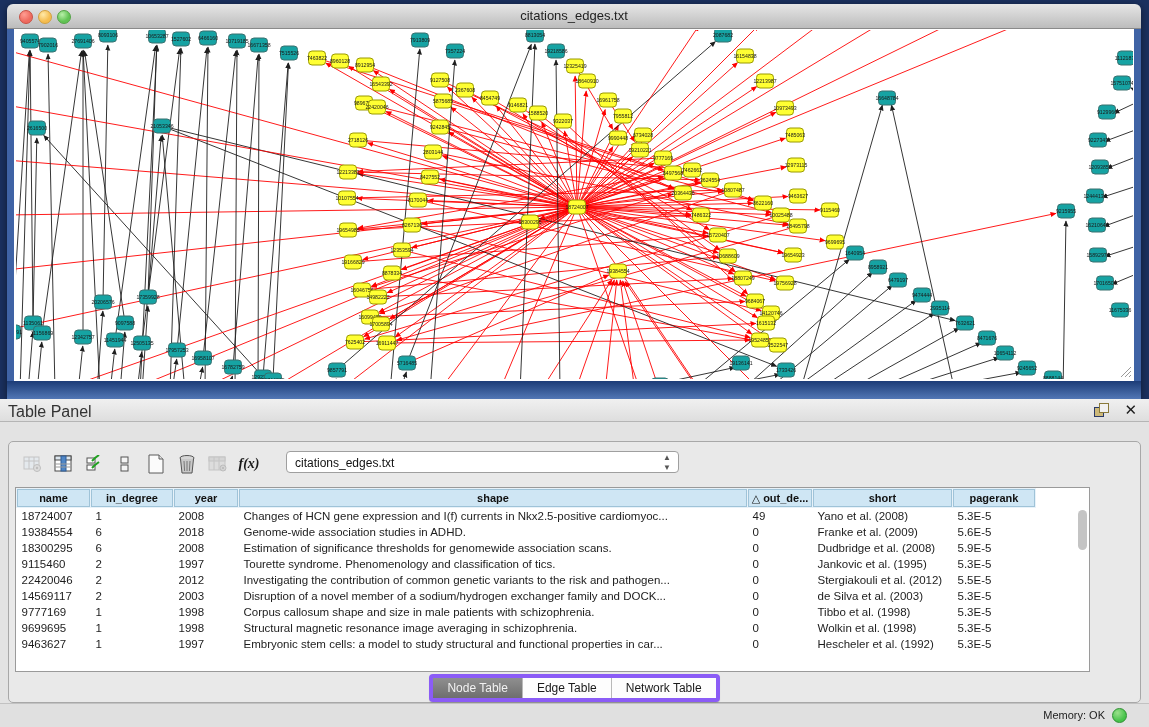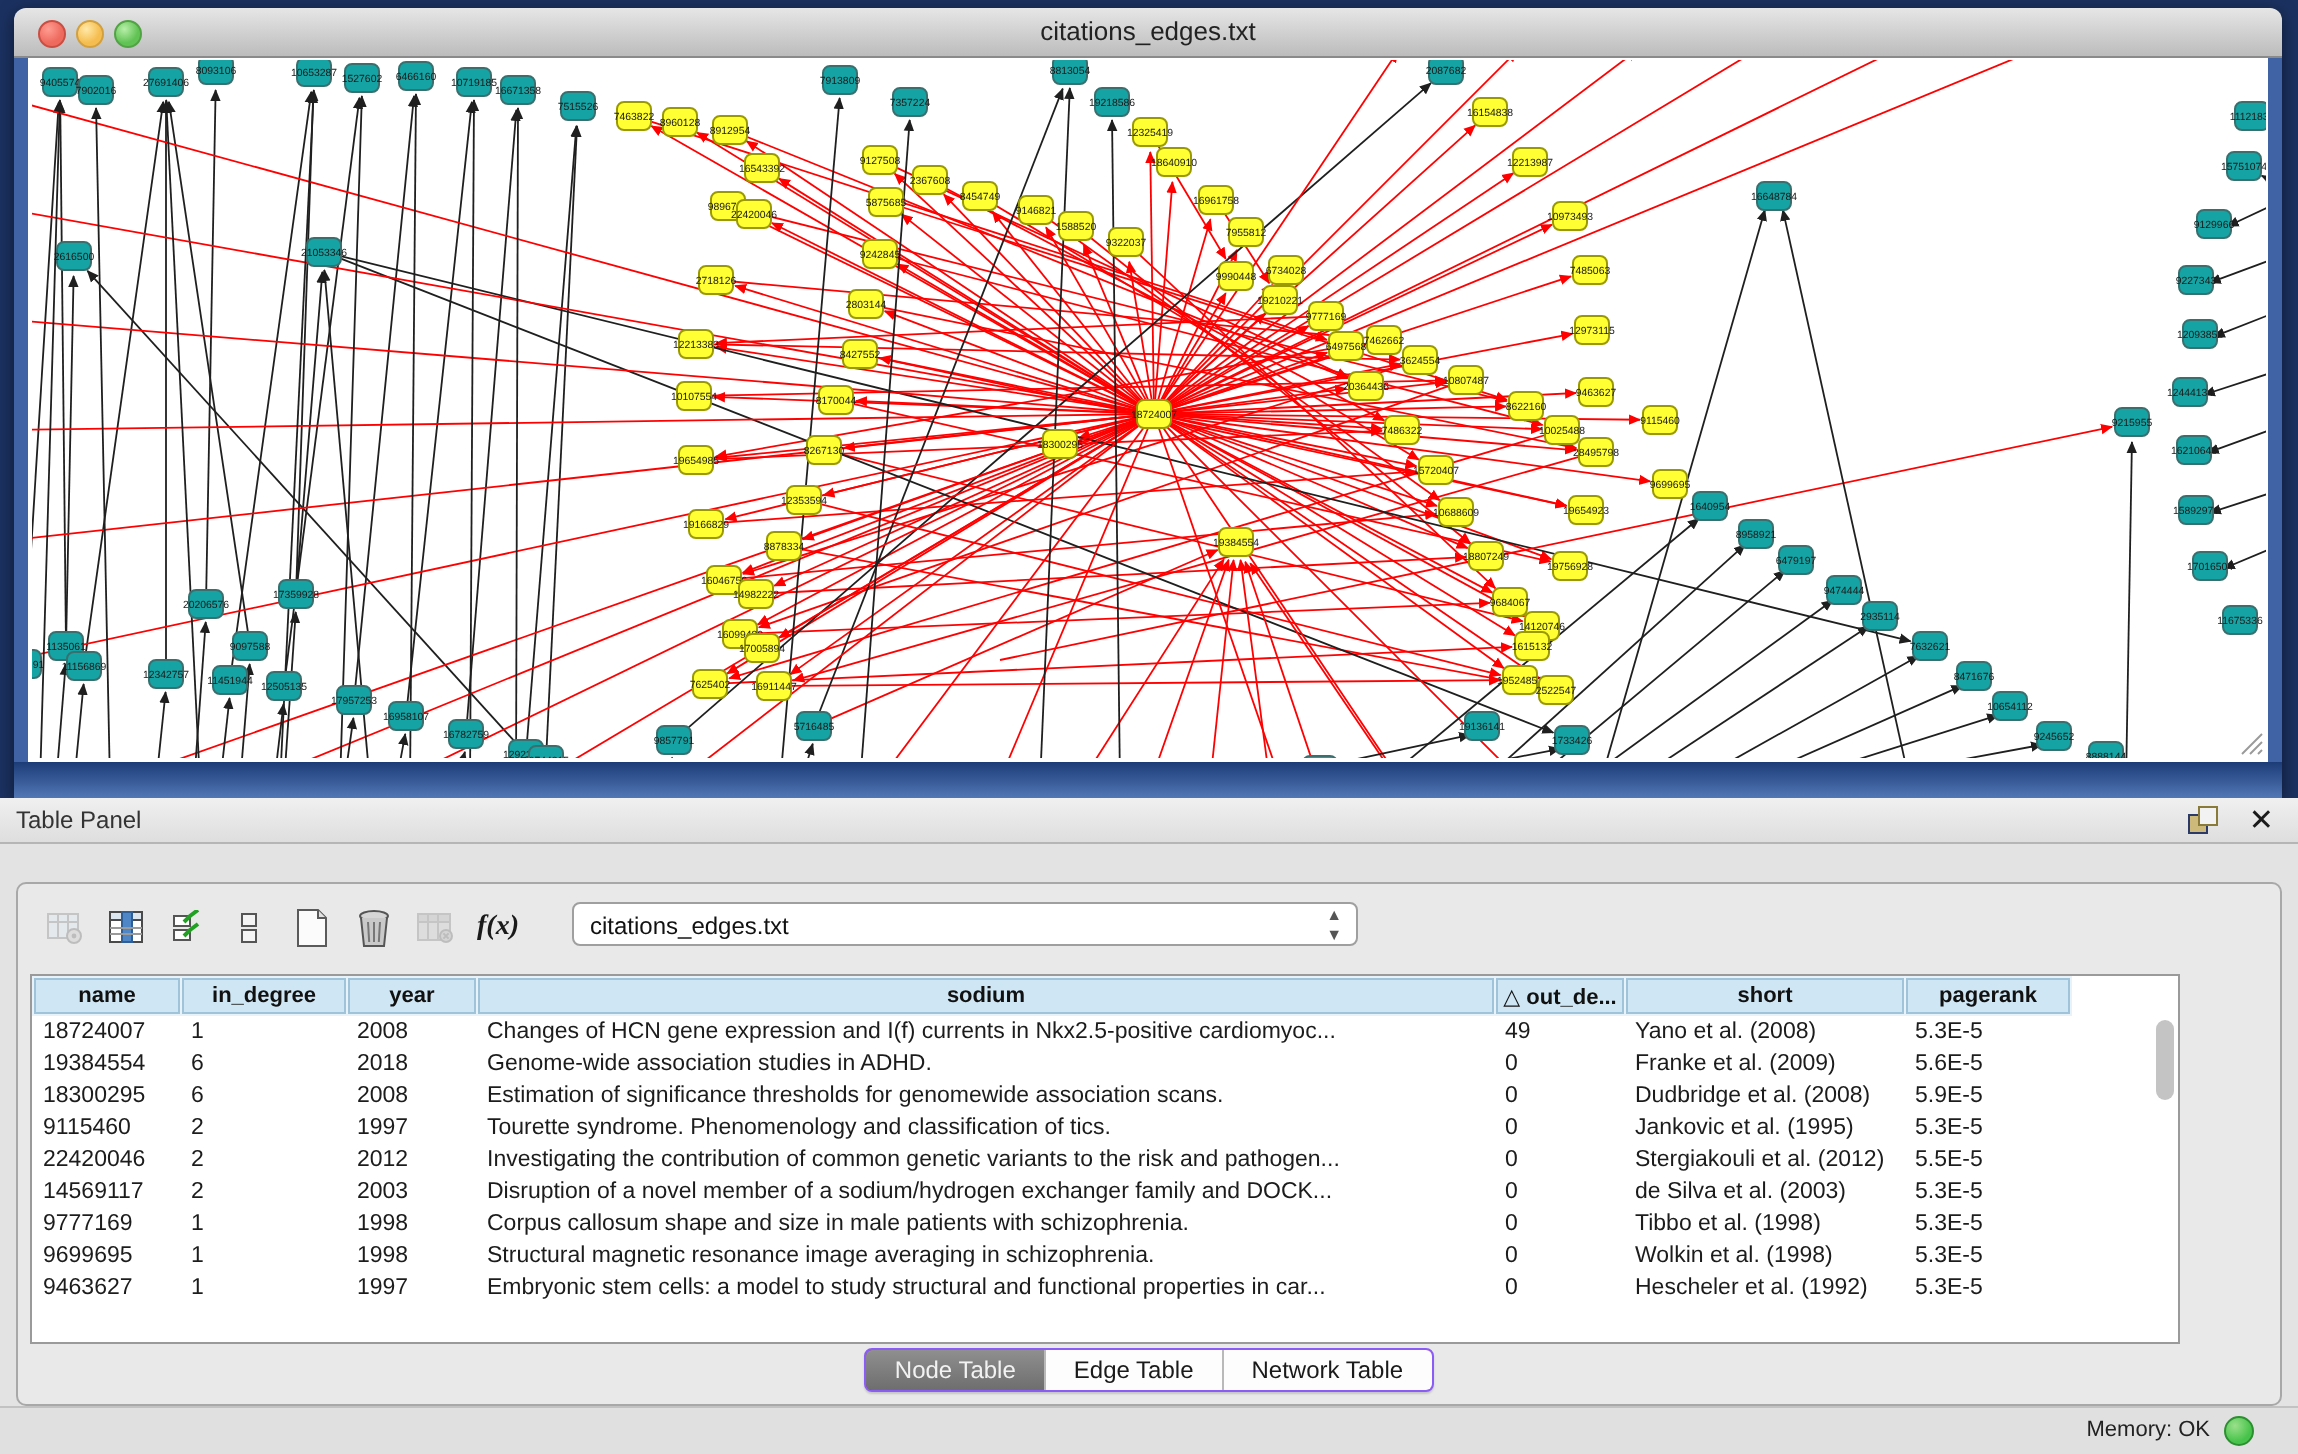--- a/index.html
+++ b/index.html
@@ -14,21 +14,21 @@
   .tl{position:absolute;top:6px;width:12px;height:12px;border-radius:50%;}
   .tl.red{left:12px;background:radial-gradient(circle at 35% 30%,#ff9d92,#ee6a5e 60%);border:1px solid #c94f43;}
   .tl.yel{left:31px;background:radial-gradient(circle at 35% 30%,#ffe9a8,#f5bd4f 60%);border:1px solid #d2a03f;}
   .tl.grn{left:50px;background:radial-gradient(circle at 35% 30%,#b7efa8,#61c354 60%);border:1px solid #52a344;}
   #frame{position:relative;height:352px;background:#fff;border-left:7px solid #3f63a5;border-right:7px solid #3f63a5;}
   #botband{height:18px;background:linear-gradient(#1c3c77,#5277b5);}
   #graph{position:absolute;left:0;top:0;width:1149px;height:399px;}
   
   #panelbar{position:relative;width:1149px;height:22px;background:linear-gradient(#f0f0f0,#dedede);
     border-bottom:1px solid #b5b5b5;}
-  #panelbar .ptitle{position:absolute;left:8px;top:4px;font-size:12px;color:#333;}
+  #panelbar .ptitle{position:absolute;left:8px;top:4px;font-size:16px;color:#333;}
   #float-ic{position:absolute;right:40px;top:4px;width:15px;height:14px;cursor:pointer;}
   #float-ic .sq1{position:absolute;left:0;bottom:0;width:8px;height:8px;border:1px solid #2b3a66;background:#cdb97a;}
   #float-ic .sq2{position:absolute;right:0;top:0;width:8px;height:8px;border:1px solid #8a7a3a;background:#f2f2f2;}
   #close-ic{position:absolute;right:12px;top:2px;font-size:15px;font-weight:bold;color:#1a1a1a;cursor:pointer;}
   #panelgap{width:1149px;height:20px;background:#e3e3e3;}
   #panel{position:absolute;left:8px;top:441px;width:1131px;height:260px;background:#e9e9e9;
     border:1px solid #a8a8a8;border-radius:5px;}
   
   #tbar{position:absolute;left:12px;top:6px;height:32px;display:flex;align-items:center;gap:9px;}
   .tbtn{width:22px;height:22px;display:flex;align-items:center;justify-content:center;cursor:pointer;}
@@ -41,21 +41,21 @@
   
   #tblwrap{position:absolute;left:6px;top:45px;width:1073px;height:183px;background:#fff;border:1px solid #9a9a9a;overflow:hidden;}
   table{border-collapse:collapse;table-layout:fixed;width:1019px;}
   th{height:18px;background:#cfe6f4;border:1px solid #e8f2f9;box-shadow:inset 0 0 0 1px #9fc3d8;
      font-size:11px;font-weight:bold;color:#111;text-align:center;padding:0;overflow:hidden;white-space:nowrap;}
   td{height:16px;font-size:11.5px;color:#1c1c1c;padding:0 0 0 5px;white-space:nowrap;overflow:hidden;border:none;}
   .c0{width:74px}.c1{width:83px}.c2{width:65px}.c3{width:509px}.c4{width:65px}.c5{width:140px}.c6{width:83px}
   #vscroll{position:absolute;right:2px;top:22px;width:9px;height:40px;background:#c4c4c4;border-radius:5px;cursor:pointer;}
   
   #tabs{position:absolute;left:0;right:0;top:232px;display:flex;justify-content:center;}
-  #tabs .seg{display:flex;border:1px solid #8b5cf6;border-radius:4px;overflow:hidden;background:#a21caf;
+  #tabs .seg{display:flex;border:4px solid #8b5cf6;border-radius:4px;overflow:hidden;background:#a21caf;
     box-shadow:0 1px 1px rgba(0,0,0,.15);}
   #tabs .tab{padding:2px 14px;font-size:12px;color:#1a1a1a;background:#fdfdfd;border-right:1px solid #b9b9b9;cursor:pointer;line-height:16px;}
   #tabs .tab:last-child{border-right:none;}
   #tabs .tab.sel{background:linear-gradient(#8f8f8f,#6e6e6e);color:#f2f2f2;}
   
   #status{position:absolute;left:0;top:703px;width:1149px;height:24px;background:#e0e0e0;border-top:1px solid #c2c2c2;}
   #status .mem{position:absolute;right:44px;top:5px;font-size:11px;color:#222;margin-left:26px;}
   #status .dot{position:absolute;right:22px;top:4px;width:13px;height:13px;border-radius:50%;
     background:radial-gradient(circle at 35% 30%,#9ae08b,#46c34a 65%);border:1px solid #2c8f30;}
 </style>
@@ -901,21 +901,21 @@
           <col class="c3">
           <col class="c4">
           <col class="c5">
           <col class="c6">
         </colgroup>
       <thead>
           <tr id="hrow">
             <th>name</th>
             <th>in_degree</th>
             <th>year</th>
-            <th>sodium</th>
+            <th>shape</th>
             <th>△ out_de...</th>
             <th>short</th>
             <th>pagerank</th>
           </tr>
         </thead>
       <tbody id="brow">
           <tr>
             <td>18724007</td>
             <td>1</td>
             <td>2008</td>

